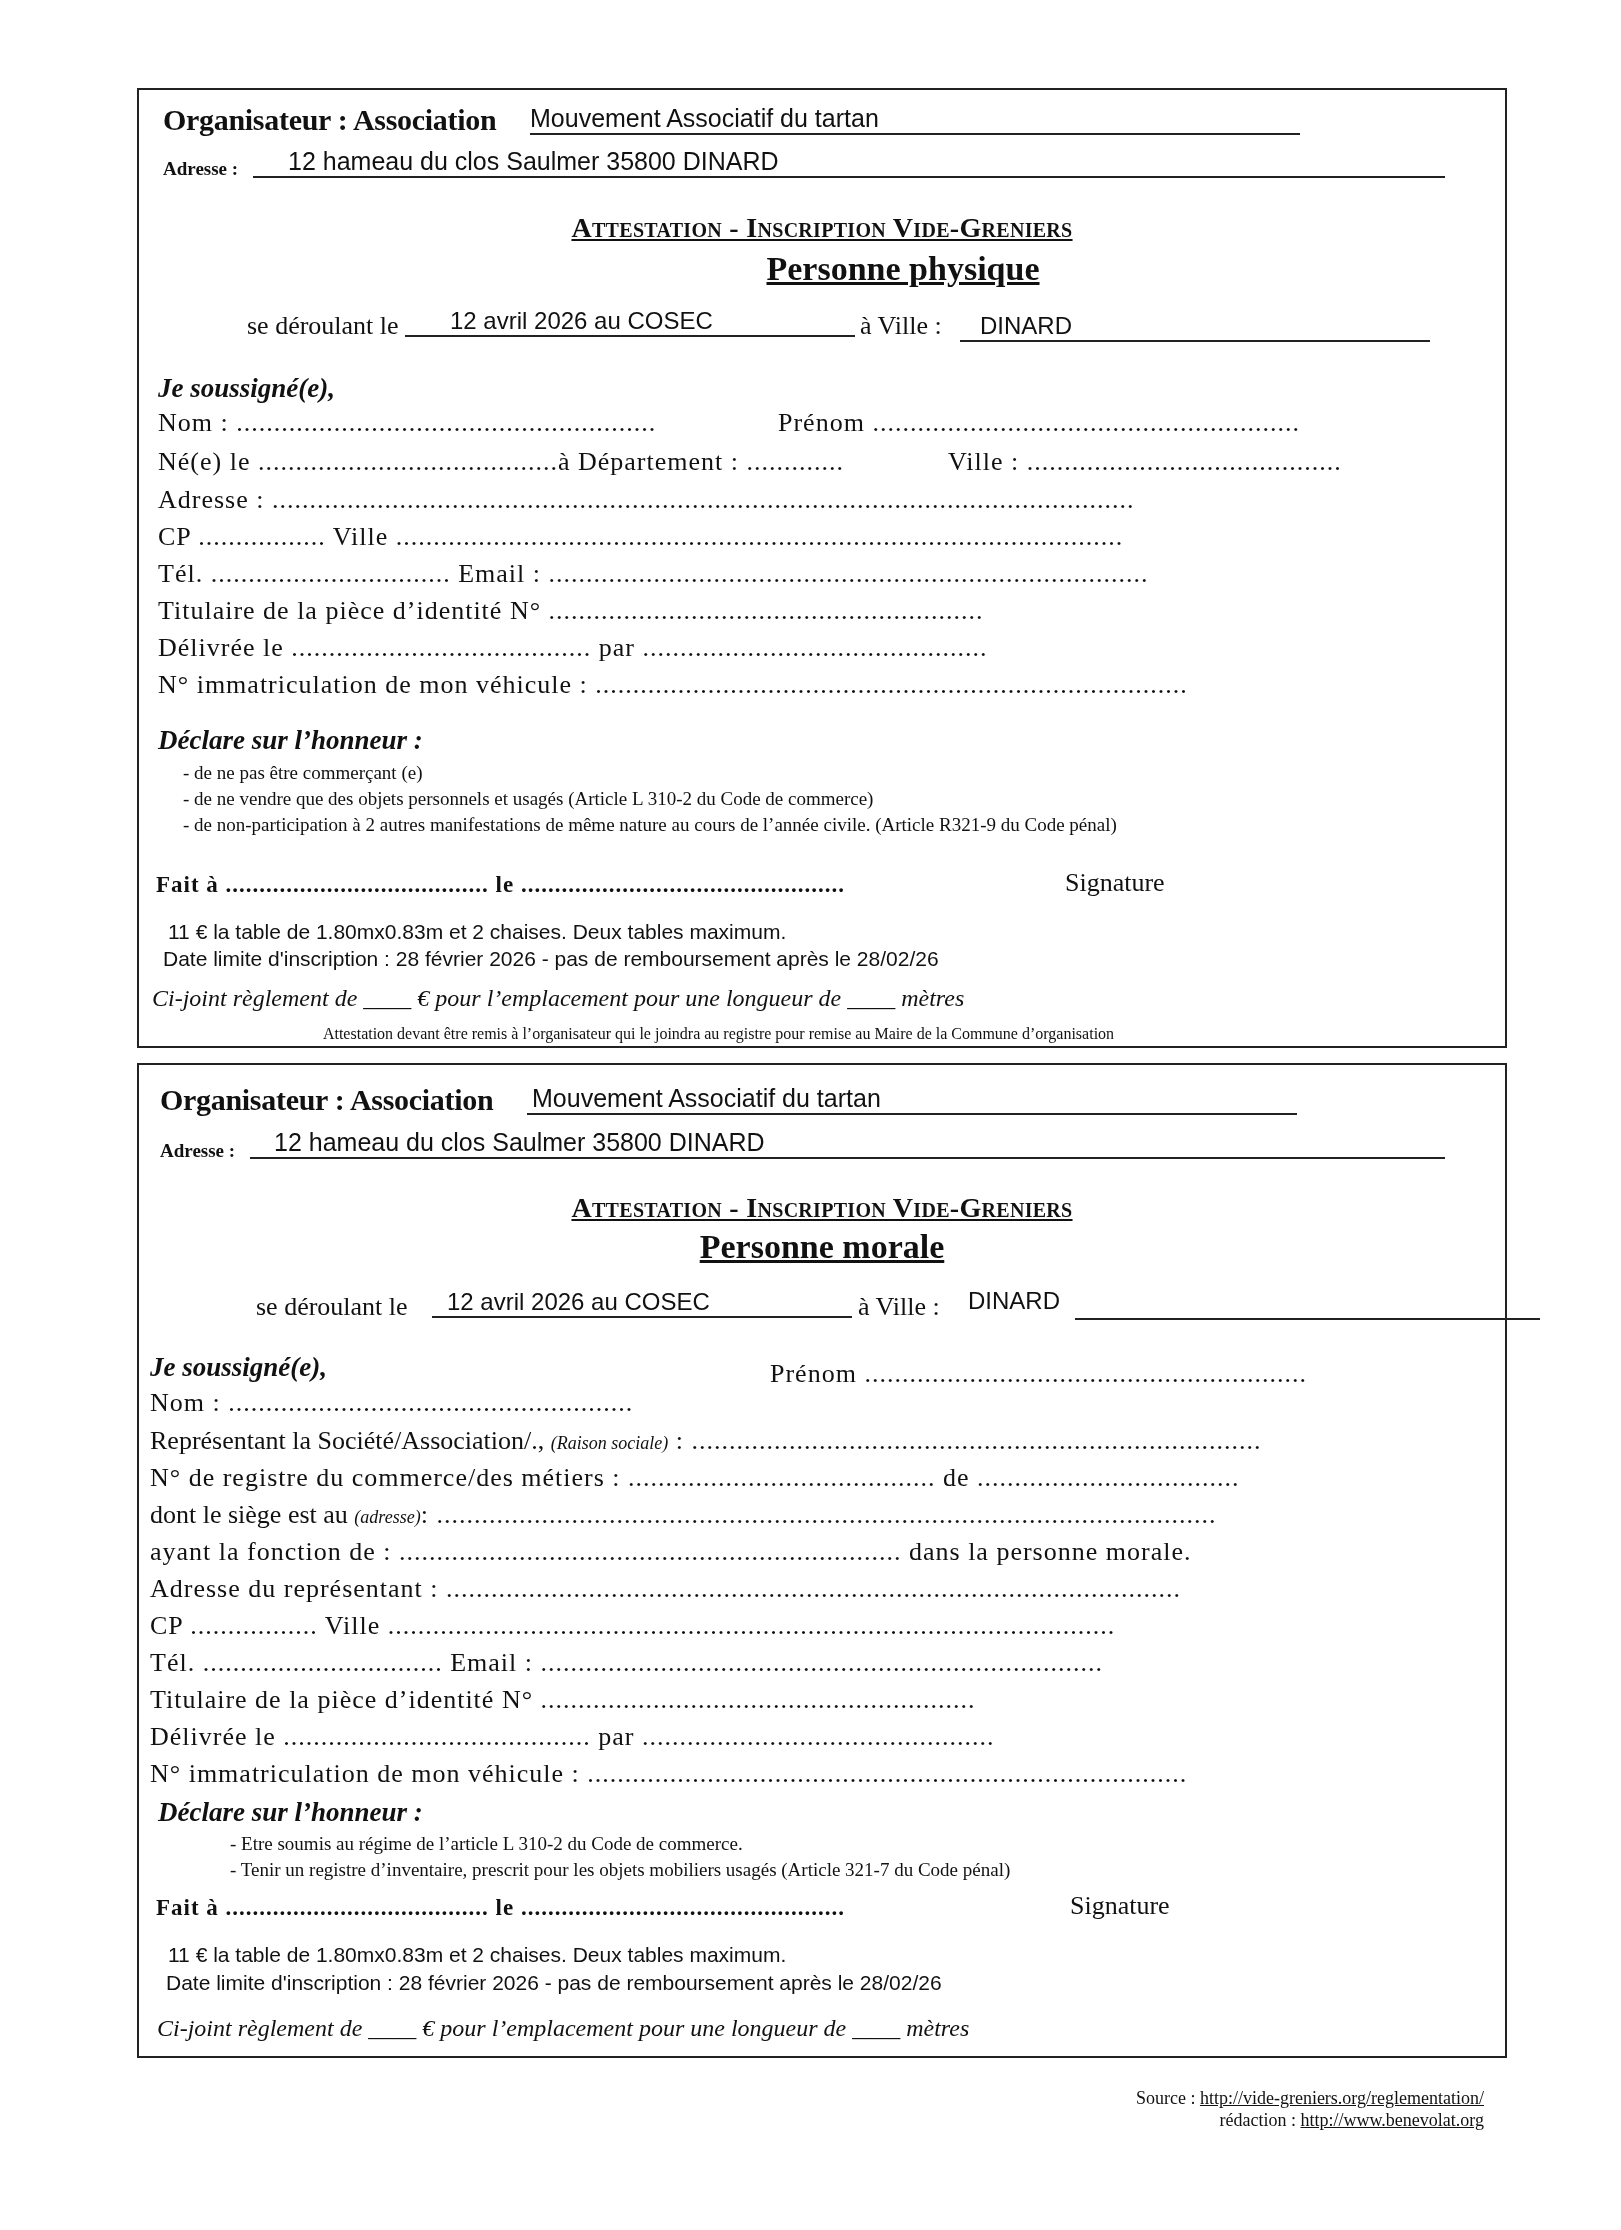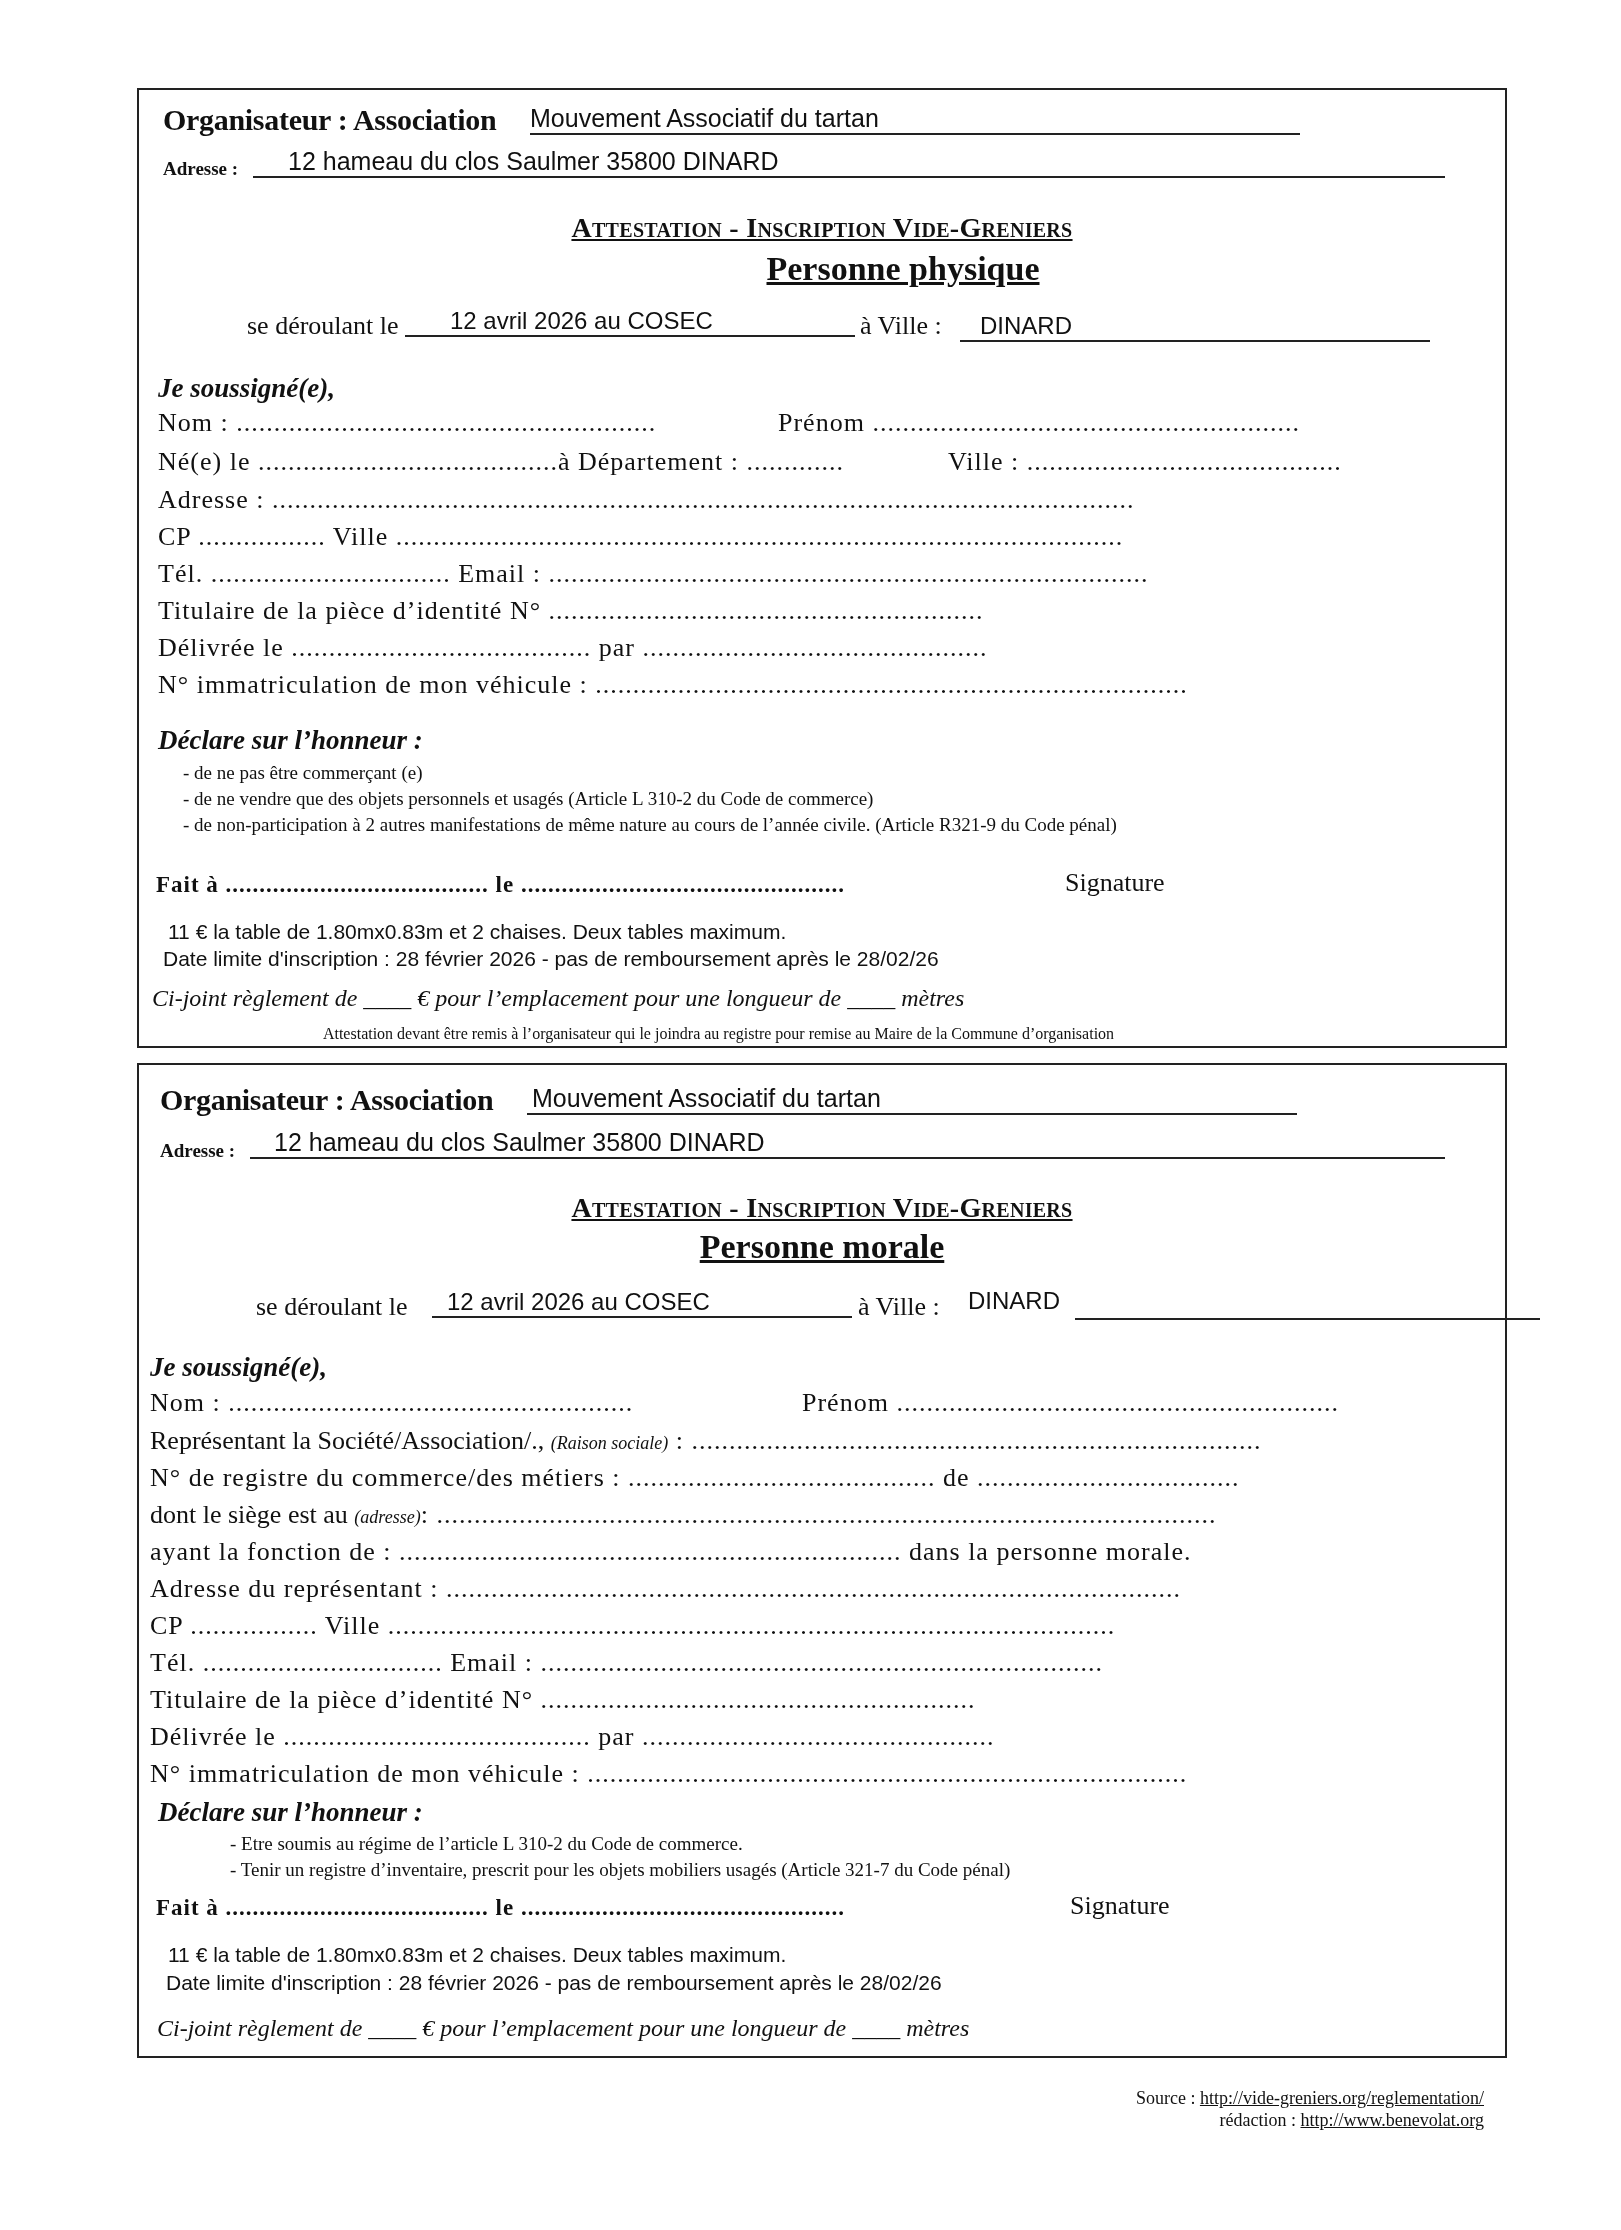--- a/index.html
+++ b/index.html
@@ -82,21 +82,21 @@
 <div class="abs title2" style="left:137px; width:1370px; text-align:center; top:1228px;">Personne morale</div>
 
 <span class="abs ital" style="left:256px; top:1292px;">se déroulant le</span>
 <span class="abs sans uline" style="left:432px; top:1288px; width:420px; padding-left:15px; box-sizing:border-box;">12 avril 2026  au COSEC</span>
 <span class="abs ital" style="left:858px; top:1292px;">à Ville :</span>
 <span class="abs sans" style="left:968px; top:1287px;">DINARD</span>
 <span class="abs uline" style="left:1075px; top:1290px; width:465px; height:28px;"></span>
 
 <span class="abs heading-it" style="left:150px; top:1352px;">Je soussigné(e),</span>
 <span class="abs field dots" style="left:150px; top:1388px;">Nom : ......................................................</span>
-<span class="abs field dots" style="left:770px; top:1388px;margin-left:32px;">Prénom ...........................................................</span>
+<span class="abs field dots" style="left:770px; top:1359px;">Prénom ...........................................................</span>
 <span class="abs field" style="left:150px; top:1426px;">
   <span>Représentant la Société/Association/.,</span>
   <span class="small-it">(Raison sociale)</span><span class="dots"> : ............................................................................</span>
 </span>
 <span class="abs field dots" style="left:150px; top:1463px;">N° de registre du commerce/des métiers : ......................................... de ...................................</span>
 <span class="abs field" style="left:150px; top:1500px;">
   <span>dont le siège est au</span>
   <span class="small-it">(adresse)</span><span class="dots">: ........................................................................................................</span>
 </span>
 <span class="abs field dots" style="left:150px; top:1537px;">ayant la fonction de : ................................................................... dans la personne morale.</span>

